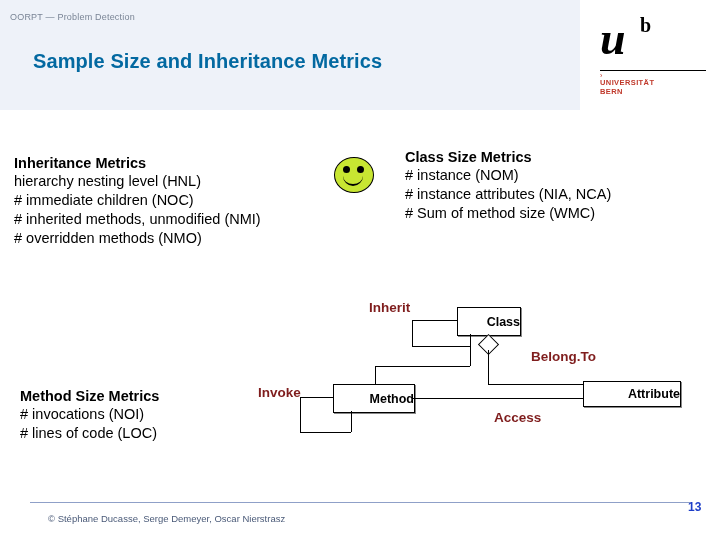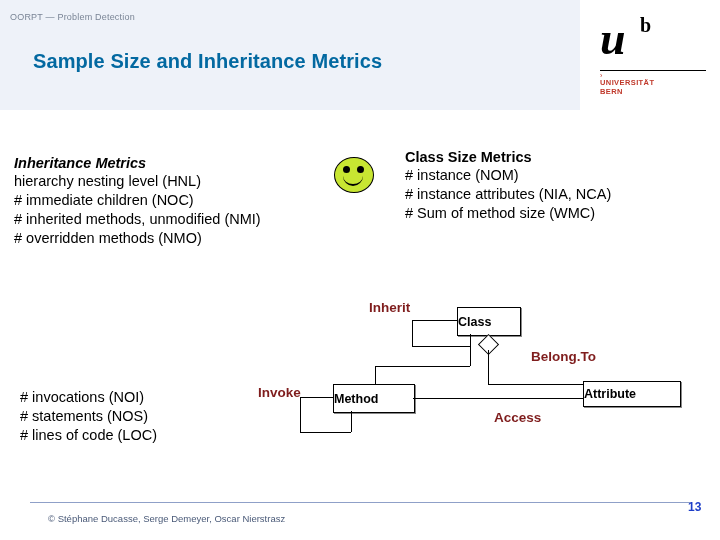--- a/index.html
+++ b/index.html
@@ -55,21 +55,21 @@
     font-size:7px;color:#c0392b;
   }
   .logo .uni{
     position:absolute;left:4px;top:64px;
     font-size:7.5px;font-weight:bold;color:#c0392b;letter-spacing:.4px;
     line-height:9px;
   }
   
   .blk{position:absolute;}
   .blk .head{
-    font-size:14.5px;font-weight:bold;font-style:italic;color:#000;
+    font-size:14.5px;font-weight:bold;color:#000;
     margin-bottom:1px;
   }
   .blk .head.plain{font-style:normal;}
   .blk .ln{font-size:14.5px;color:#000;line-height:19px;}
 
   #inheritance-metrics{left:14px;top:155px;width:380px;}
   #class-size-metrics{left:405px;top:149px;width:300px;}
   #method-size-metrics{left:20px;top:388px;width:240px;}
 
   
@@ -87,21 +87,21 @@
   .smiley .eye.r{left:23px;}
   .smiley .mouth{
     position:absolute;left:9px;top:16px;width:20px;height:11px;
     border:0 solid #000;border-bottom:2px solid #000;border-radius:0 0 12px 12px;
   }
   
   .diagram{position:absolute;left:0;top:280px;width:720px;height:200px;}
   .node{
     position:absolute;border:1px solid #000;background:#fff;
     font-size:12.5px;font-weight:bold;color:#000;
-    display:flex;align-items:center;justify-content:flex-start;
+    display:flex;align-items:center;justify-content:flex-end;
     box-shadow:1px 1px 0 #888;
   }
   .lbl{
     position:absolute;font-size:13.5px;font-weight:bold;color:#7f1d1d;
     white-space:nowrap;
   }
   .line{position:absolute;background:#000;}
   .hline{height:1px;}
   .vline{width:1px;}
   .diamond{
@@ -151,22 +151,22 @@
 </div>
 
 <div class="blk" id="class-size-metrics">
   <div class="head plain">Class Size Metrics</div>
   <div class="ln"># instance (NOM)</div>
   <div class="ln"># instance attributes (NIA, NCA)</div>
   <div class="ln"># Sum of method size (WMC)</div>
 </div>
 
 <div class="blk" id="method-size-metrics">
+  <div class="head">Method Size Metrics</div>
   <div class="ln"># invocations (NOI)</div>
-  <div class="ln"># statements (NOS)</div>
   <div class="ln"># lines of code (LOC)</div>
 </div>
 
 <div class="smiley">
   <div class="face"></div>
   <div class="eye l"></div>
   <div class="eye r"></div>
   <div class="mouth"></div>
 </div>
 

